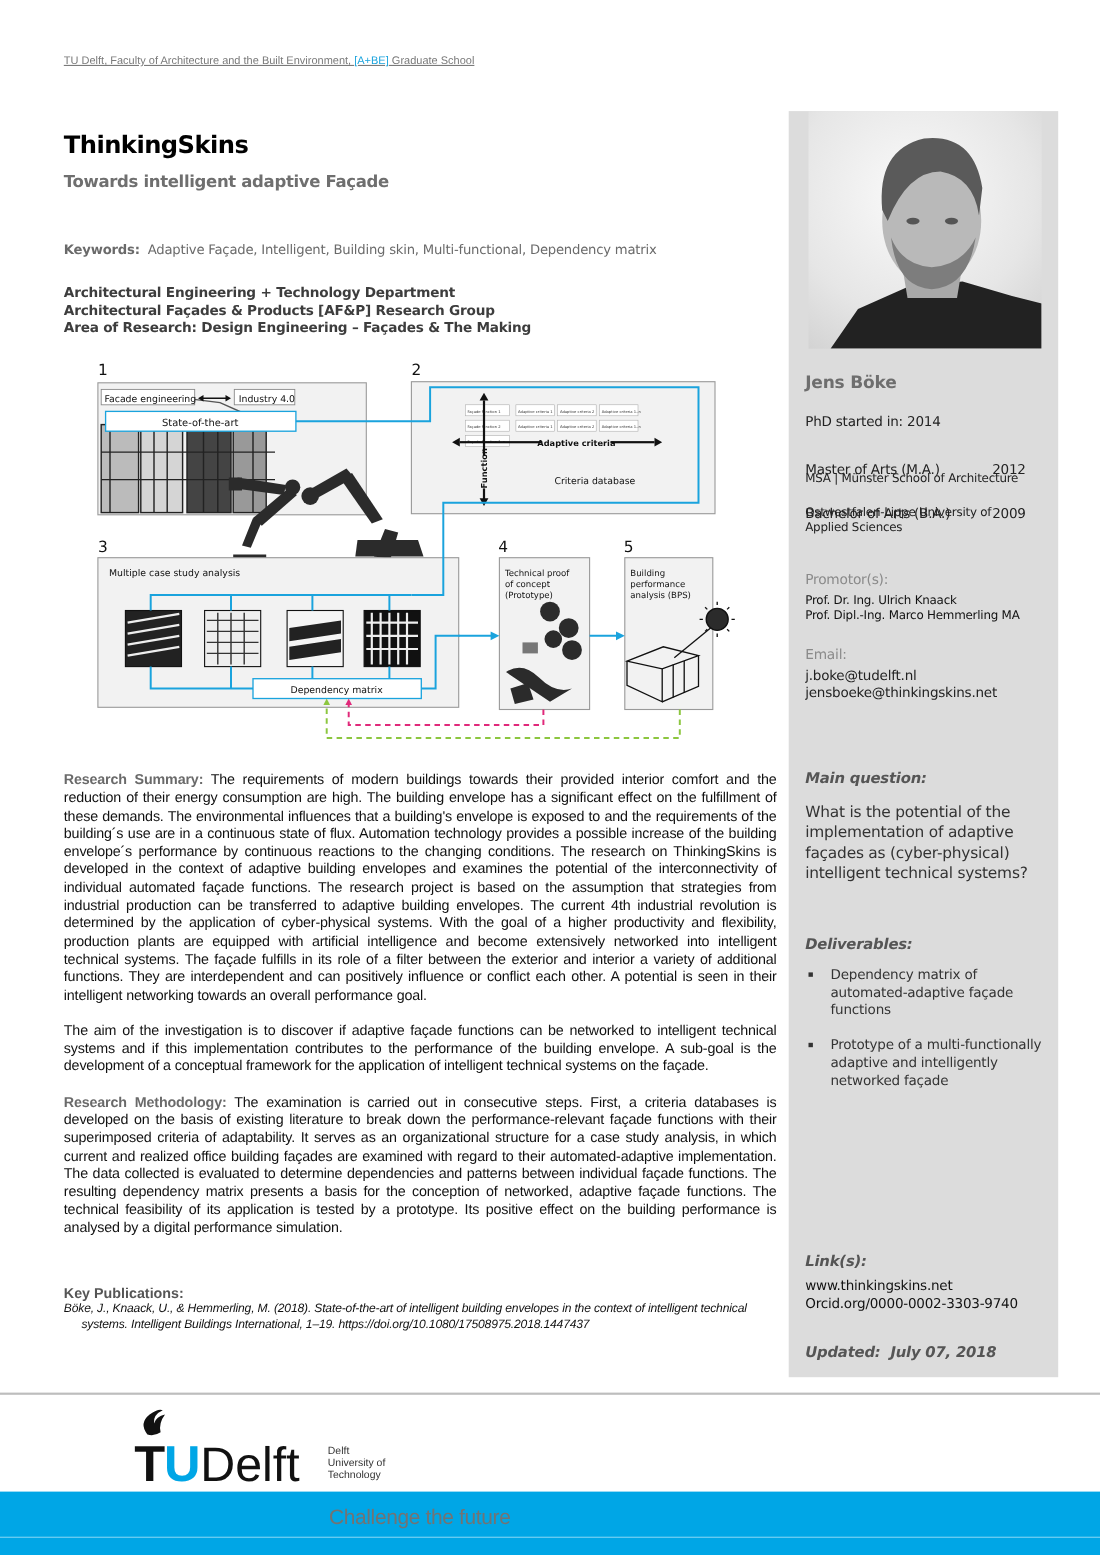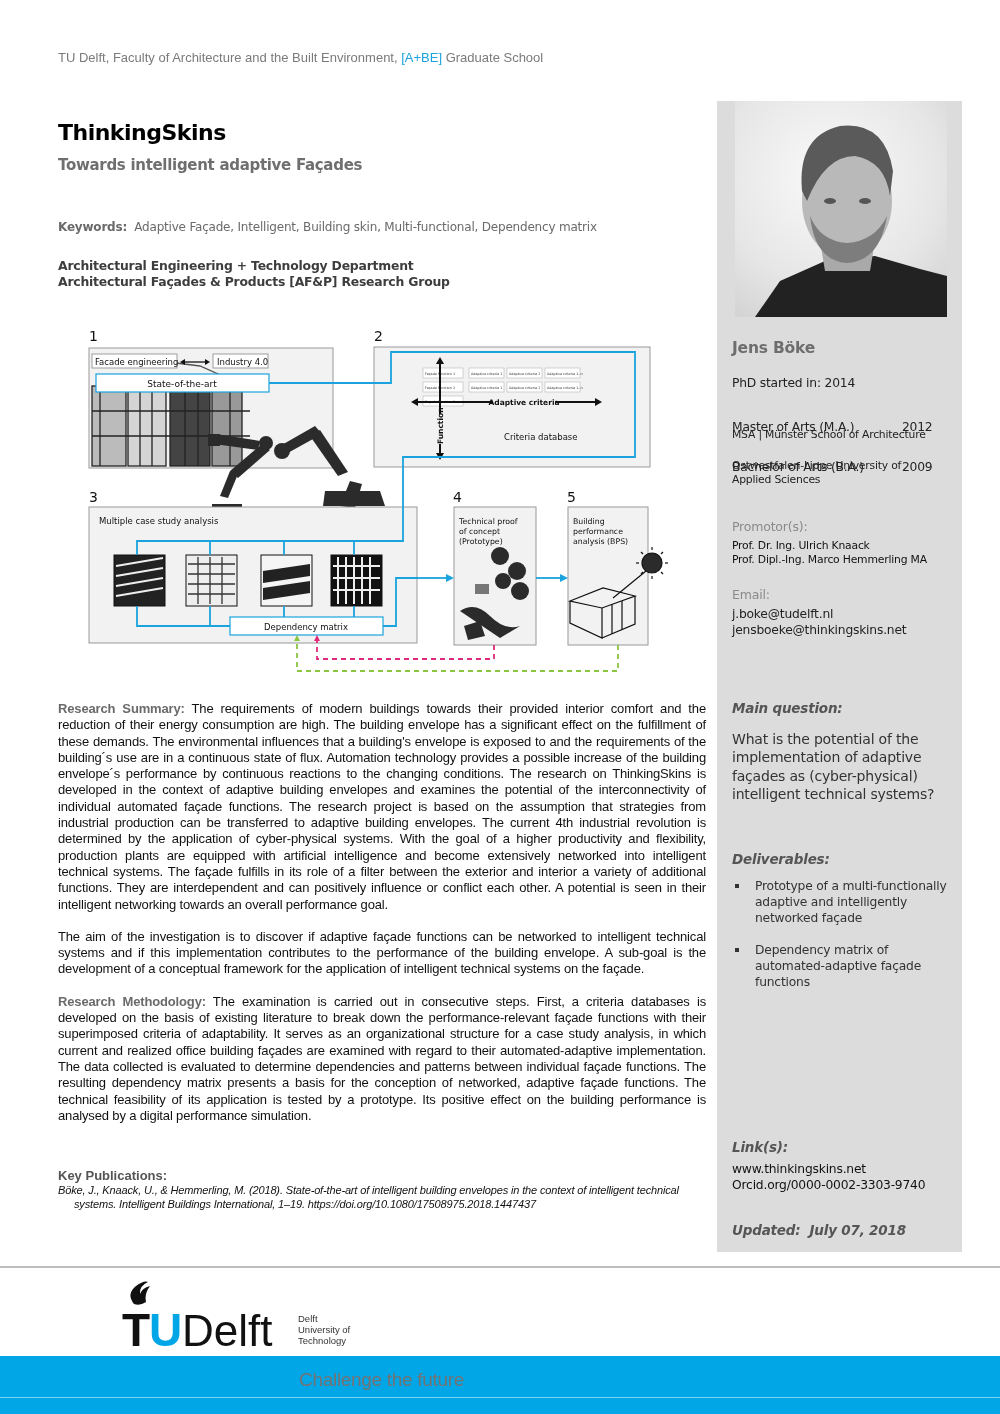--- a/index.html
+++ b/index.html
@@ -1,21 +1,21 @@
 <!DOCTYPE html>
 <html><head>
 <meta charset="utf-8">
 <style>
   html, body { margin: 0; padding: 0; }
   body {
     width: 1000px; height: 1414px; position: relative; overflow: hidden;
     background: #ffffff; font-family: "Liberation Sans", sans-serif; color: #111;
   }
   .abs { position: absolute; }
-  .header-line { left: 58px; top: 50px; font-size: 13px; color: #7a7a7a; white-space: nowrap; }
+  .header-line { left: 58px; top: 50px; font-size: 10px; color: #7a7a7a; white-space: nowrap; text-decoration: underline; }
   .header-line .accent { color: #1aa3dd; }
   .title { left: 58px; top: 120px; font-family: "DejaVu Sans", sans-serif; font-weight: bold; font-size: 22px; color: #000; letter-spacing: -0.5px; }
   .subtitle { left: 58px; top: 156px; font-family: "DejaVu Sans", sans-serif; font-weight: bold; font-size: 15px; color: #6f6f6f; letter-spacing: -0.3px; }
   .keywords { left: 58px; top: 220px; font-family: "DejaVu Sans", sans-serif; font-size: 12px; color: #6a6a6a; white-space: nowrap; letter-spacing: -0.2px; }
   .keywords b { color: #6a6a6a; }
   .dept { left: 58px; top: 258px; font-family: "DejaVu Sans", sans-serif; font-weight: bold; font-size: 12.4px; color: #3d3d3d; line-height: 16px; letter-spacing: -0.2px; }
   .dept div { white-space: nowrap; }
 
   
   .diagram { left: 80px; top: 326px; width: 600px; height: 350px; }
@@ -55,30 +55,31 @@
   .tagline { left: 299px; top: 1369px; color: #737373; font-weight: normal; font-size: 19px; font-family: "Liberation Sans", sans-serif; letter-spacing: -0.3px; }
 </style>
 </head>
 <body>
 
 <div class="abs header-line">
   <span>TU Delft, Faculty of Architecture and the Built Environment, </span><span class="accent">[A+BE]</span><span> Graduate School</span>
 </div>
 
 <div class="abs title">ThinkingSkins</div>
-<div class="abs subtitle">Towards intelligent adaptive Façades</div>
+<div class="abs subtitle">Towards intelligent adaptive Façade</div>
 
 <div class="abs keywords">
   <b>Keywords:</b>&nbsp;
   <span>Adaptive Façade, Intelligent, Building skin, Multi-functional, Dependency matrix</span>
 </div>
 
 <div class="abs dept">
   <div>Architectural Engineering + Technology Department</div>
   <div>Architectural Façades &amp; Products [AF&amp;P] Research Group</div>
+  <div>Area of Research: Design Engineering – Façades &amp; The Making</div>
 </div>
 
 <div class="abs diagram">
   <svg viewBox="0 0 600 350" xmlns="http://www.w3.org/2000/svg" font-family="DejaVu Sans, sans-serif">
 
     <text x="9" y="15" font-size="14" fill="#111">1</text>
     <text x="294" y="15" font-size="14" fill="#111">2</text>
     <text x="9" y="176" font-size="14" fill="#111">3</text>
     <text x="373" y="176" font-size="14" fill="#111">4</text>
     <text x="487" y="176" font-size="14" fill="#111">5</text>
@@ -308,22 +309,22 @@
 
   <div class="sb sb-label" style="top:486px;">Email:</div>
   <div class="sb sb-row" style="top:506px;">j.boke@tudelft.nl</div>
   <div class="sb sb-row" style="top:522px;">jensboeke@thinkingskins.net</div>
 
   <div class="sb sb-head" style="top:599px;">Main question:</div>
   <div class="sb sb-q" style="top:629px;">What is the potential of the implementation of adaptive façades as (cyber-physical) intelligent technical systems?</div>
 
   <div class="sb sb-head" style="top:750px;">Deliverables:</div>
   <ul class="sb deliv" style="top:777px;">
+    <li>Dependency matrix of automated-adaptive façade functions</li>
     <li>Prototype of a multi-functionally adaptive and intelligently networked façade</li>
-    <li>Dependency matrix of automated-adaptive façade functions</li>
   </ul>
 
   <div class="sb sb-head" style="top:1038px;">Link(s):</div>
   <div class="sb sb-row" style="top:1061px; color:#111;">www.thinkingskins.net</div>
   <div class="sb sb-row" style="top:1077px; color:#111;">Orcid.org/0000-0002-3303-9740</div>
 
   <div class="sb sb-head" style="top:1121px;">
     <span>Updated:</span>&nbsp;
     <span>July 07, 2018</span>
   </div>

